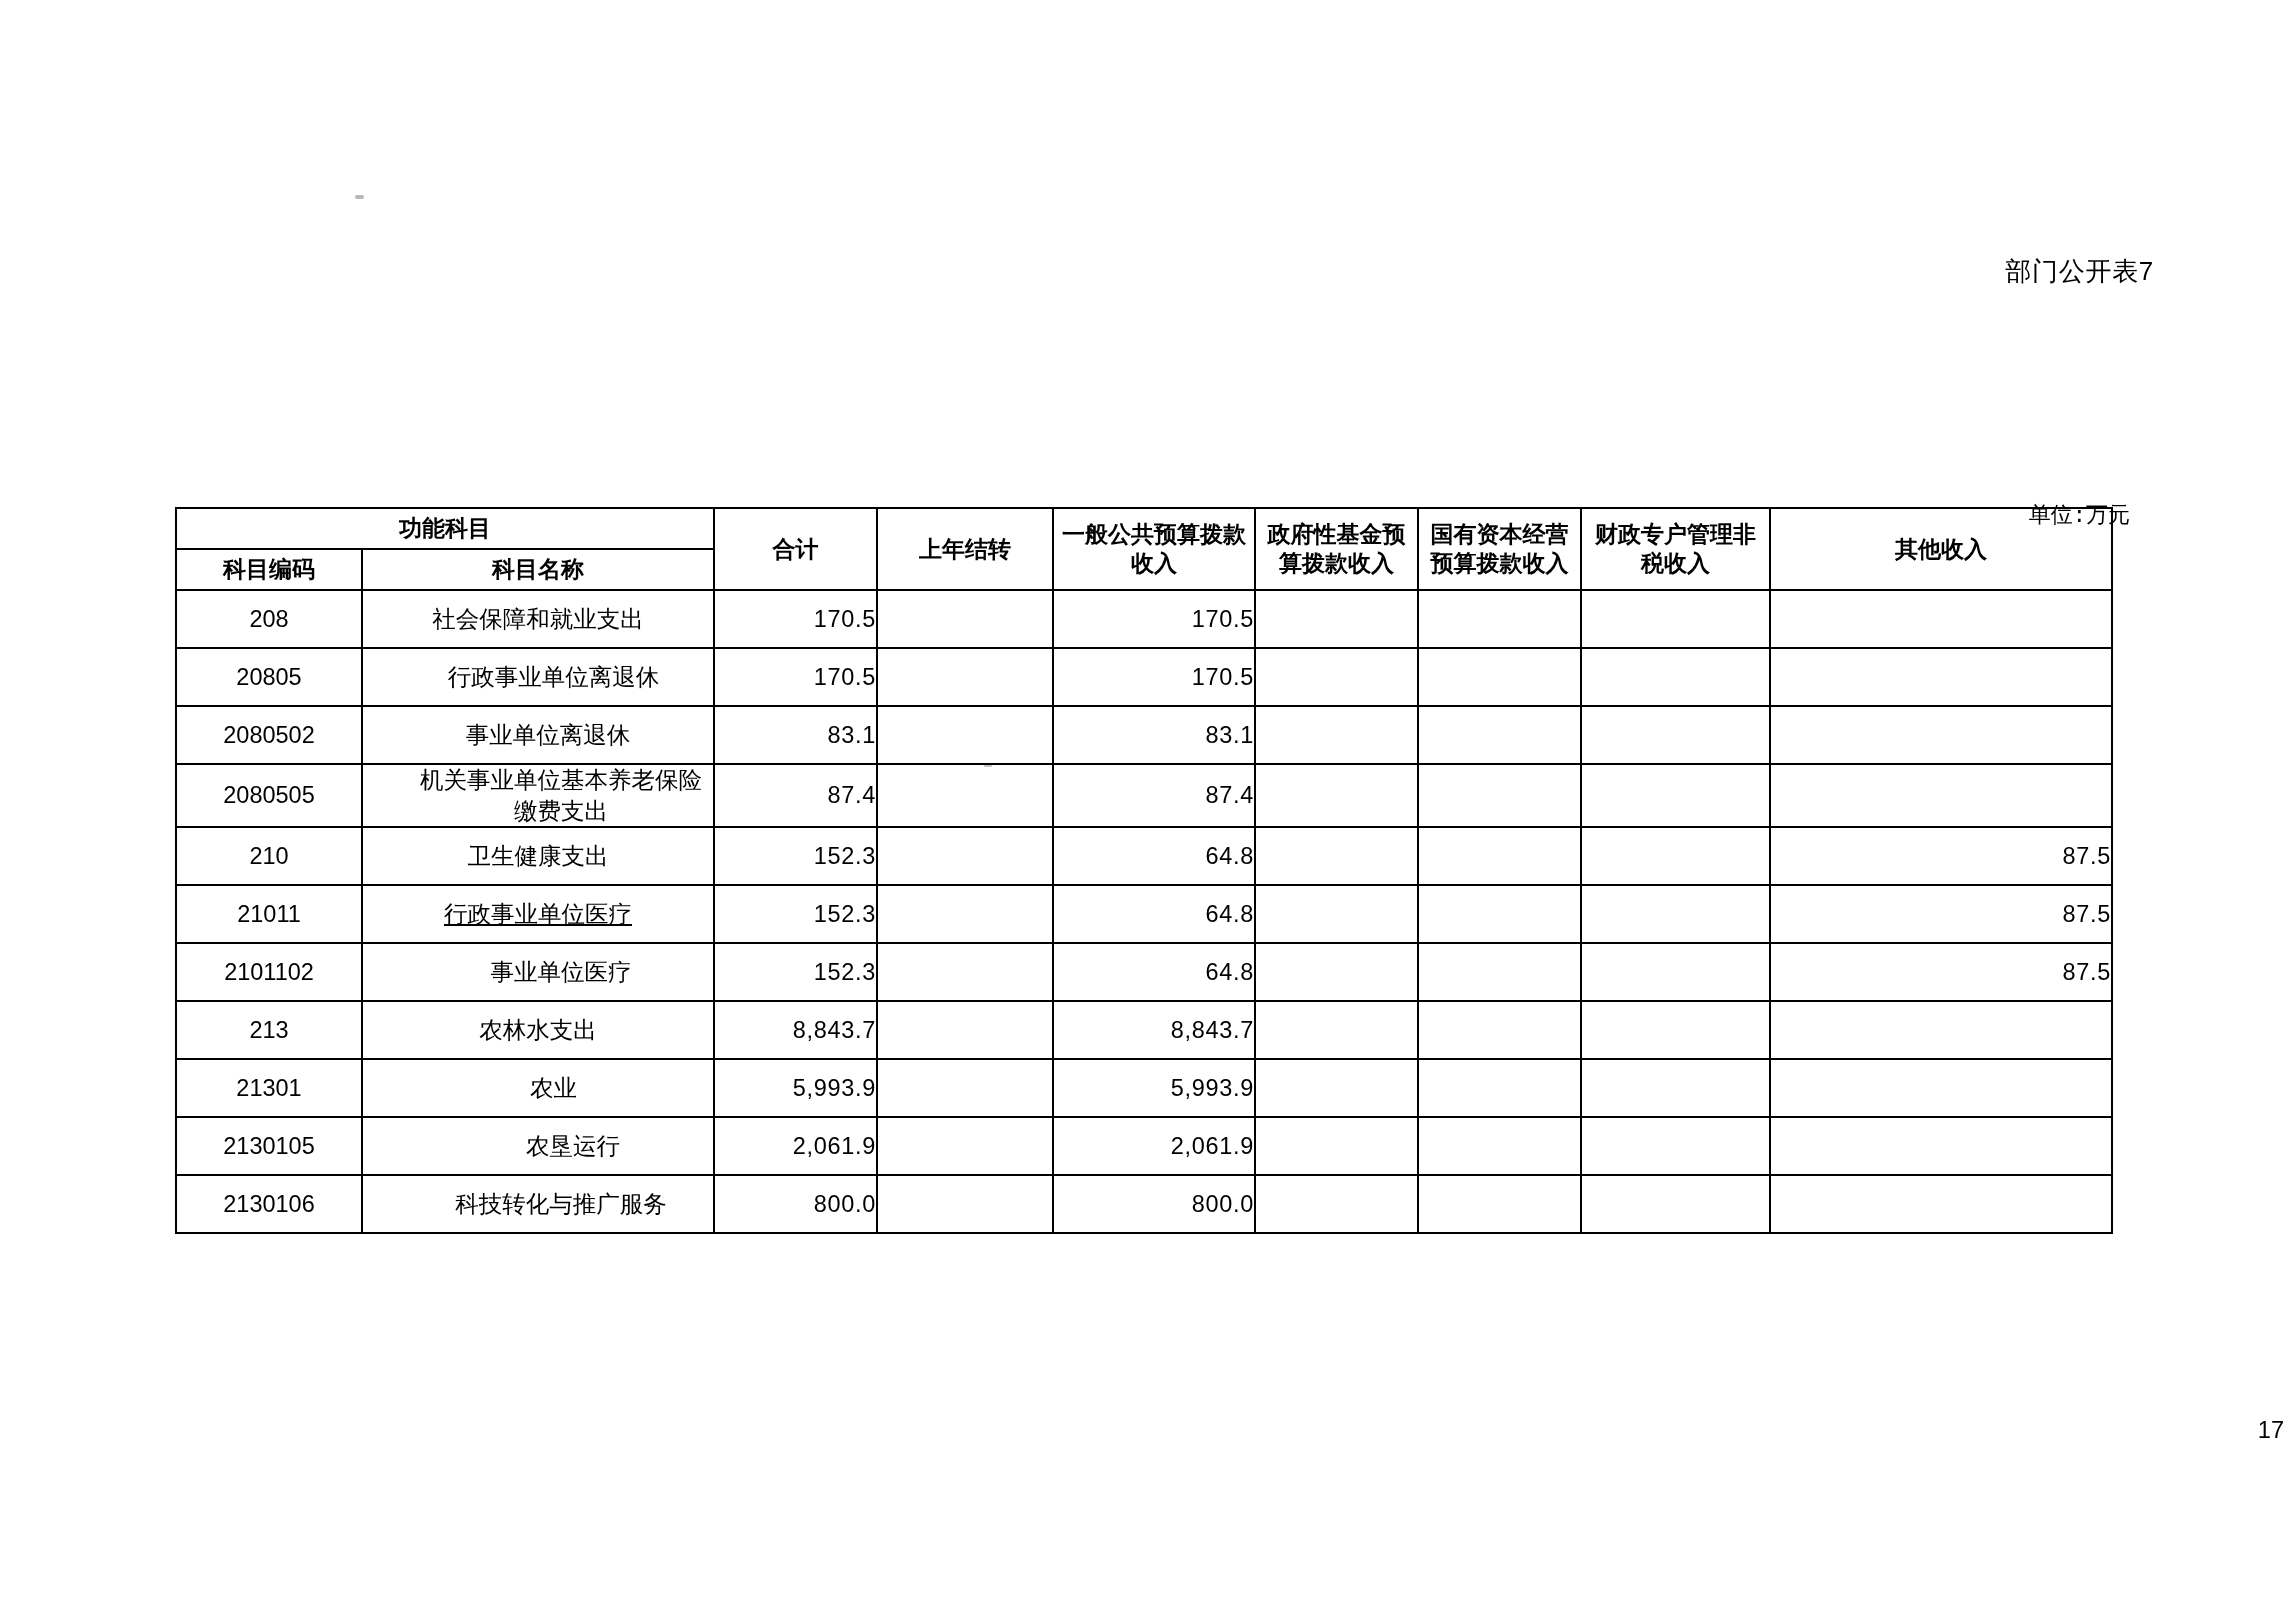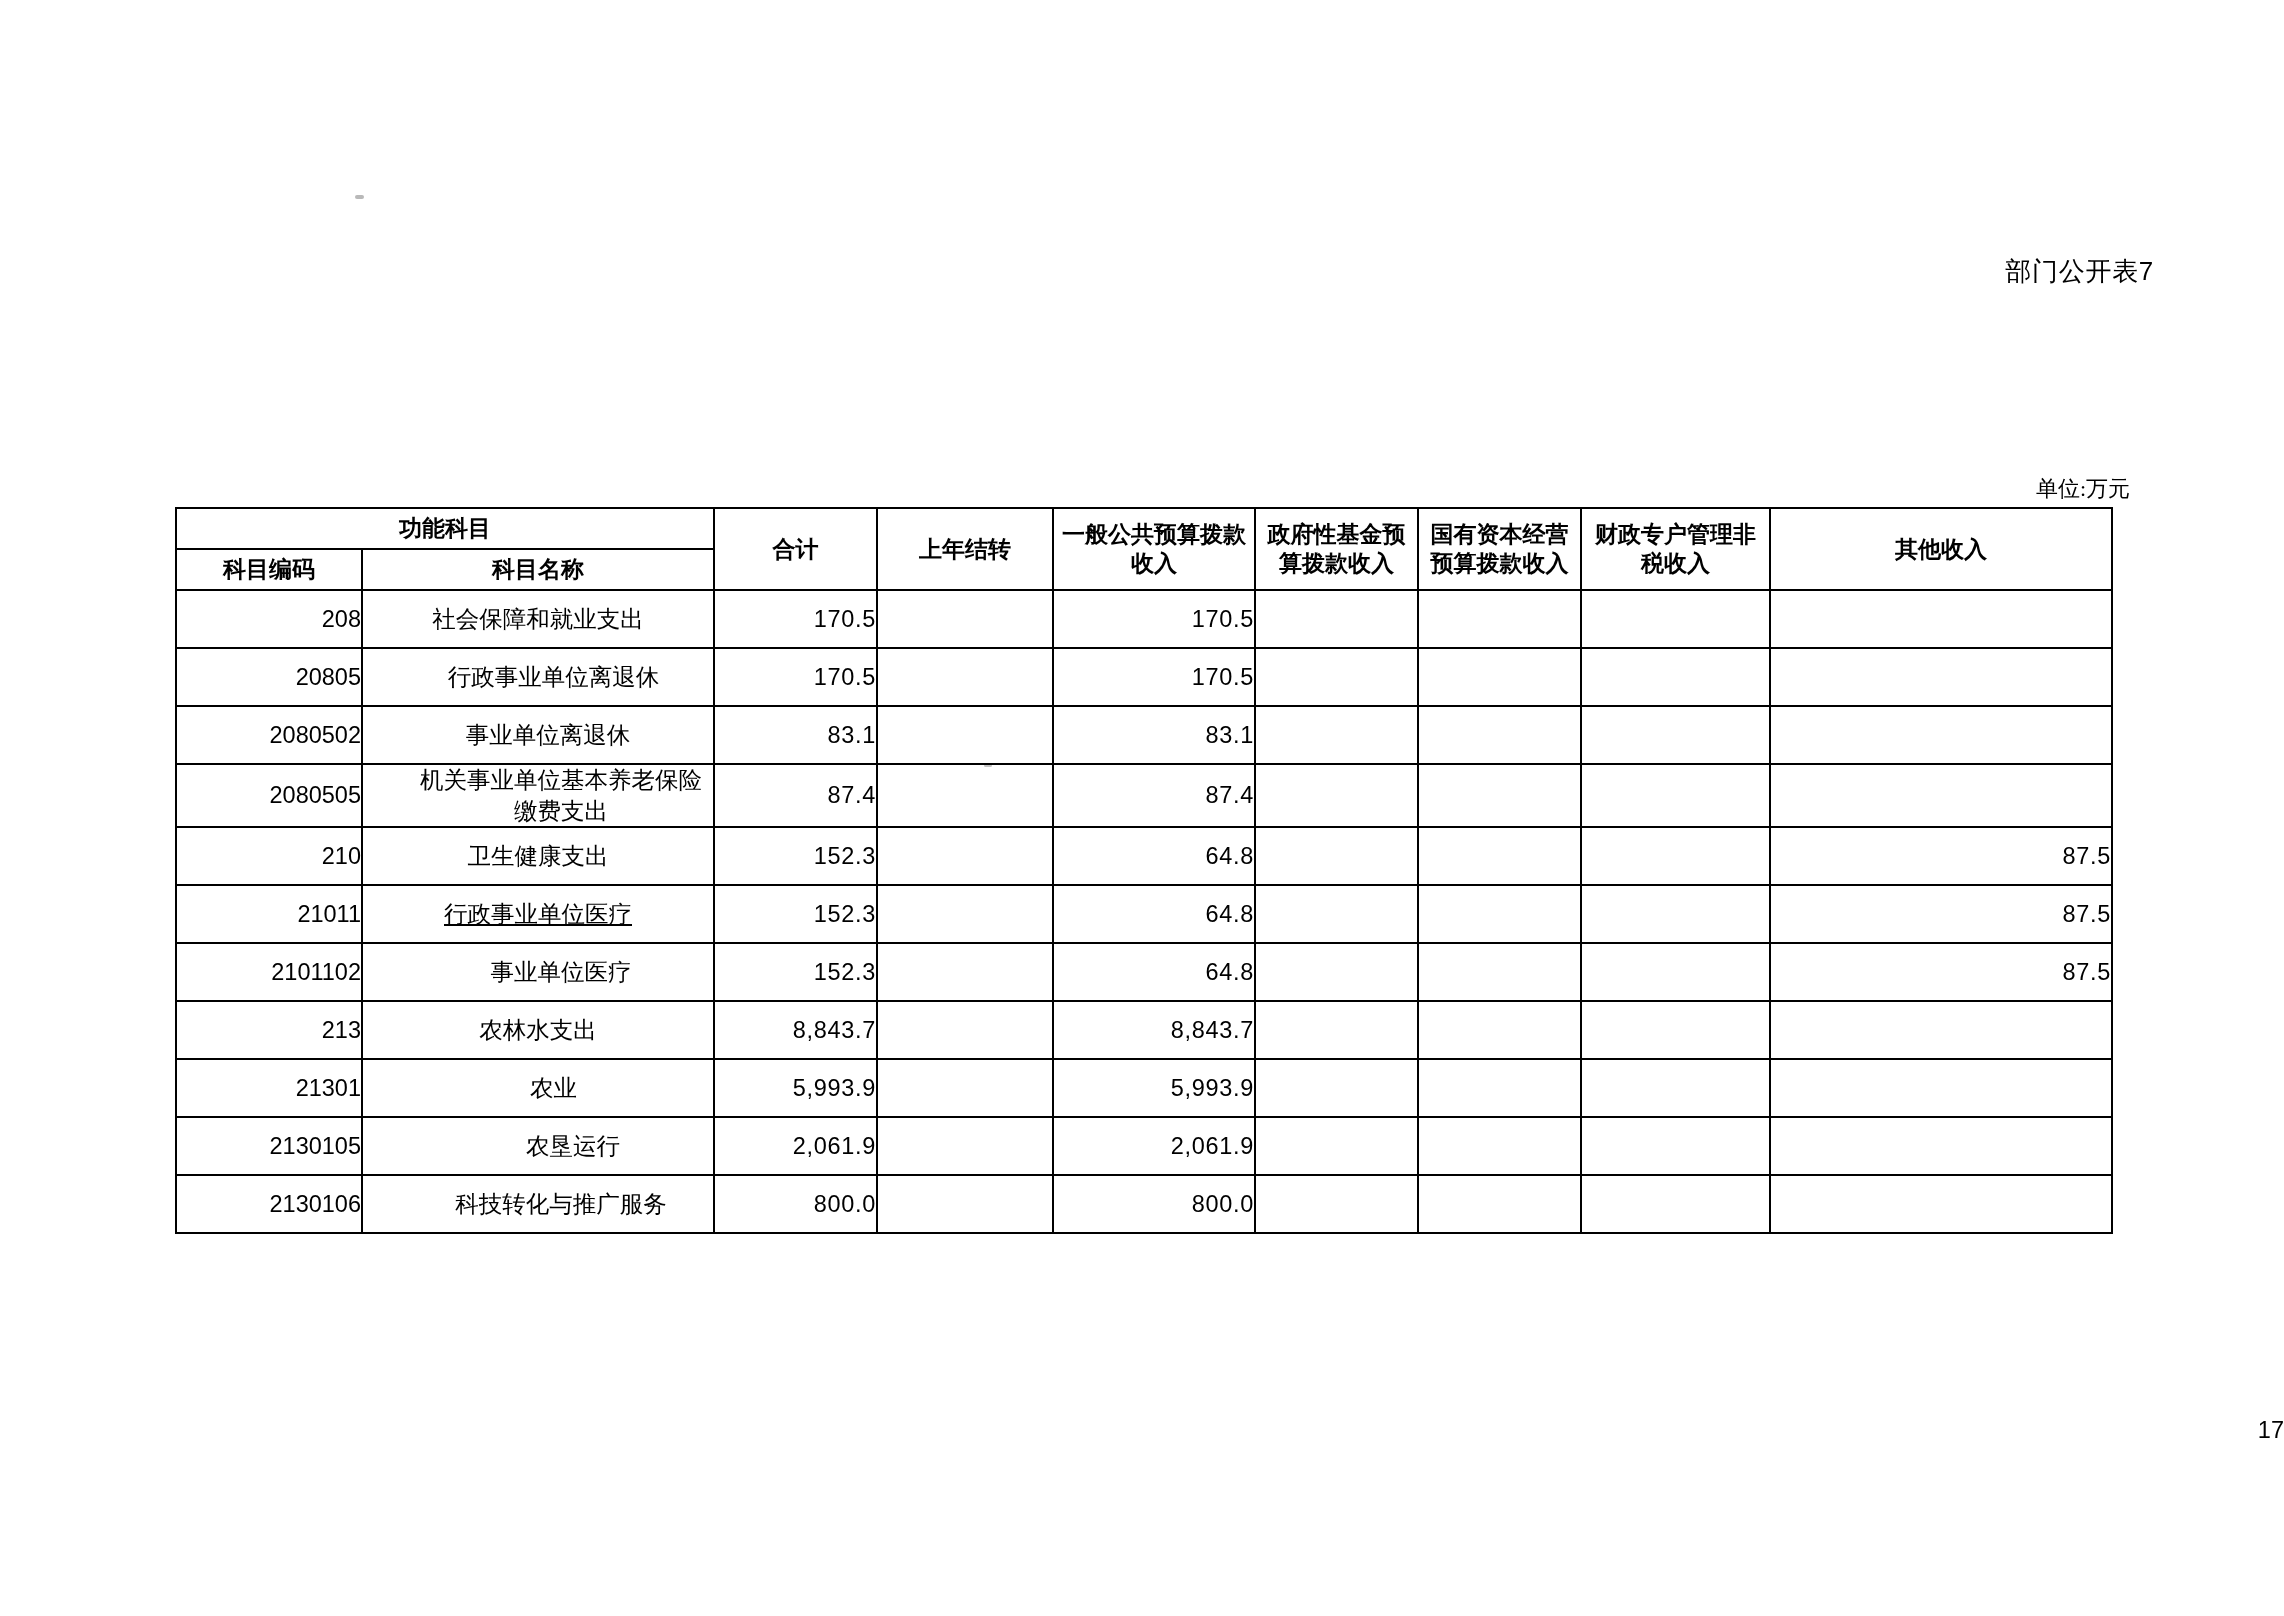--- a/index.html
+++ b/index.html
@@ -59,24 +59,24 @@
     width: 100%;
     text-align: center;
     font-size: 40px;
     font-weight: bold;
     letter-spacing: 1.3px;
     font-family: "Liberation Serif", "DejaVu Serif", serif;
   }
 
   .unit-label {
     position: absolute;
-    top: 474px;
+    top: 500px;
     right: 154px;
     font-size: 22px;
-    font-family: Liberation Serif, serif;
+    font-family: Liberation Mono, monospace;
   }
 
   table.budget {
     position: absolute;
     top: 507px;
     left: 175px;
     width: 1935px;
     border-collapse: collapse;
     table-layout: fixed;
     font-size: 22px;
@@ -103,21 +103,21 @@
   col.c-total  { width: 163px; }
   col.c-carry  { width: 176px; }
   col.c-public { width: 202px; }
   col.c-gov    { width: 163px; }
   col.c-soe    { width: 163px; }
   col.c-fin    { width: 189px; }
   col.c-other  { width: 342px; }
 
   td.code {
     padding-left: 14.3px;
-    text-align: right;
+    text-align: center;
     font-family: "Liberation Sans", "DejaVu Sans", sans-serif;
     font-size: 23.5px;
     height: 56px;
   }
   td.name {
     text-align: center;
     font-family: "Liberation Sans", "DejaVu Sans", sans-serif;
     font-size: 23.5px;
     line-height: 1.3;
     padding: 3.9px 6.5px;

